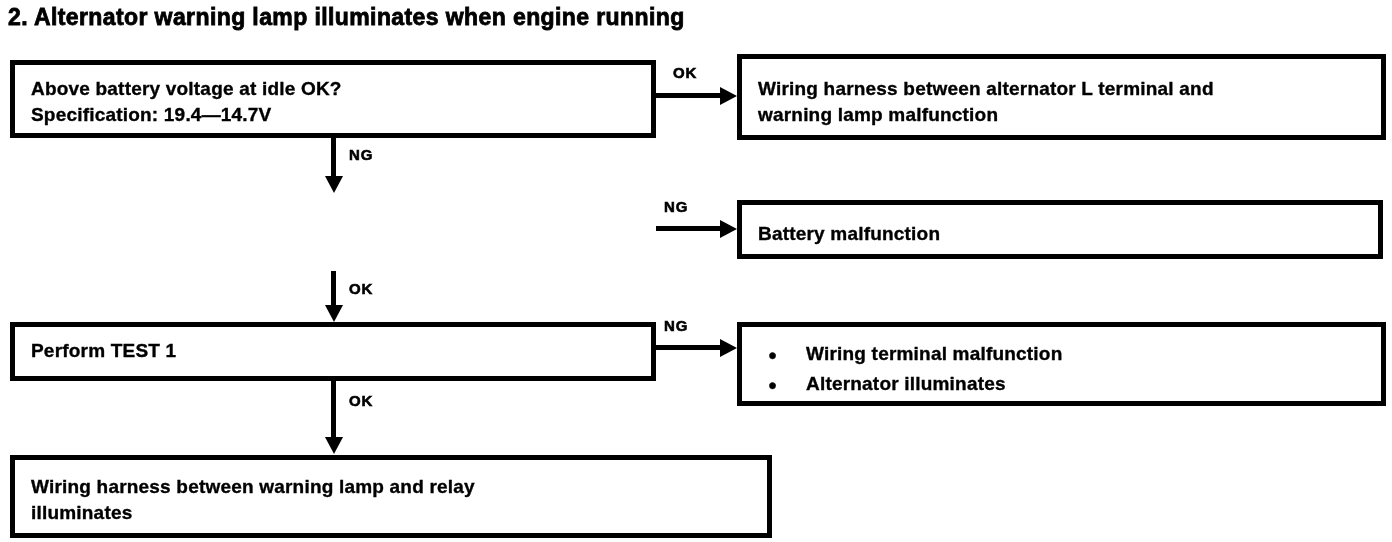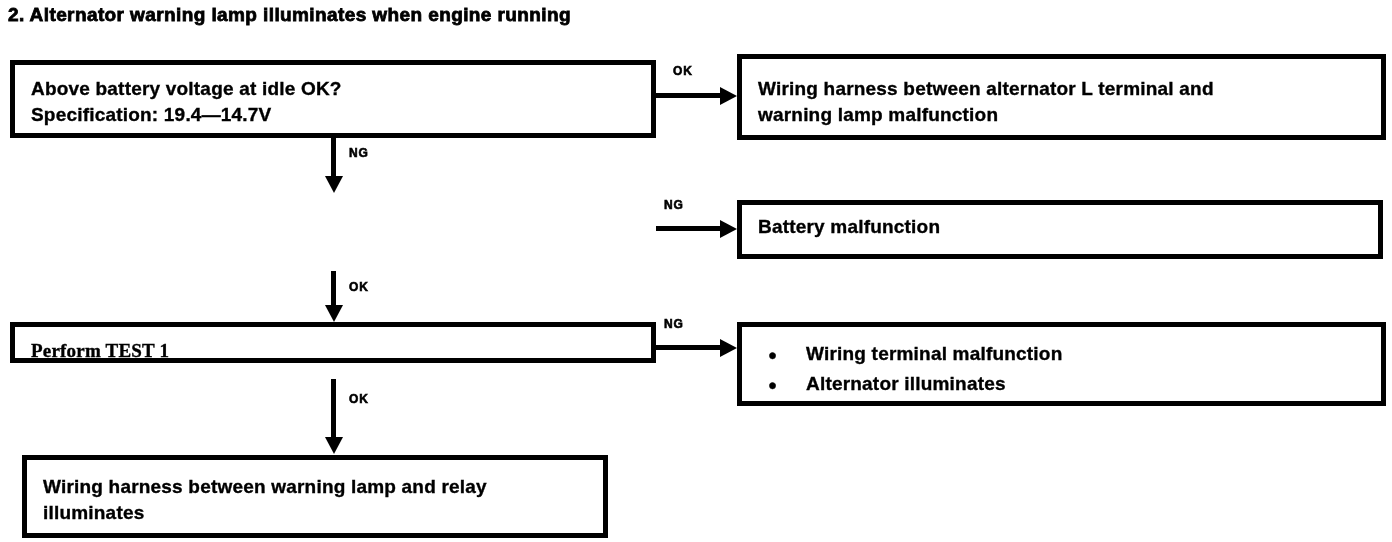--- a/index.html
+++ b/index.html
@@ -13,21 +13,21 @@
     height: 542px;
     background: #ffffff;
     color: #000000;
     font-family: "Liberation Sans", sans-serif;
     overflow: hidden;
   }
   .title {
     position: absolute;
     left: 8px;
     top: 4px;
-    font-size: 19px;
+    font-size: 23px;
     font-weight: bold;
     letter-spacing: 0.4px;
     -webkit-text-stroke: 0.8px #000;
     white-space: nowrap;
   }
   .box {
     position: absolute;
     box-sizing: border-box;
     border: 5px solid #000;
     background: #fff;
@@ -66,21 +66,21 @@
   }
   .arrow-down {
     position: absolute;
     width: 0; height: 0;
     border-top: 17px solid #000;
     border-left: 9px solid transparent;
     border-right: 9px solid transparent;
   }
   .branch-label {
     position: absolute;
-    font-size: 12px;
+    font-size: 15px;
     font-weight: bold;
     letter-spacing: 0.8px;
     -webkit-text-stroke: 0.6px #000;
   }
 </style>
 </head>
 <body>
 
 <div id="page">
 
@@ -98,33 +98,33 @@
 
   <div class="hline" style="left:656px; top:93px; width:66px;"></div>
   <div class="arrow-right" style="left:720px; top:86.5px;"></div>
   <div class="branch-label" style="left:673px; top:64px;">OK</div>
 
   <div class="vline" style="left:331px; top:138px; height:40px;"></div>
   <div class="arrow-down" style="left:324.5px; top:176px;"></div>
   <div class="branch-label" style="left:349px; top:146px;">NG</div>
 
 
-  <div class="box" style="left:737px; top:200px; width:646px; height:59px; padding-top:9px;">
+  <div class="box" style="left:737px; top:200px; width:646px; height:59px; padding-top:16px;">
     <div class="line">Battery malfunction</div>
   </div>
 
   <div class="hline" style="left:656px; top:226px; width:66px;"></div>
   <div class="arrow-right" style="left:720px; top:219.5px;"></div>
   <div class="branch-label" style="left:664px; top:198px;">NG</div>
 
   <div class="vline" style="left:331px; top:271px; height:35px;"></div>
   <div class="arrow-down" style="left:324.5px; top:305px;"></div>
   <div class="branch-label" style="left:349px; top:280px;">OK</div>
 
-  <div class="box" style="left:10px; top:322px; width:646px; height:41px; padding-top:11px;font-family:Liberation Serif, serif;">
+  <div class="box" style="left:10px; top:322px; width:646px; height:59px; padding-top:11px;">
     <div class="line">Perform TEST 1</div>
   </div>
 
   <div class="box" style="left:737px; top:322px; width:649px; height:84px; padding-top:12px; padding-left:20px;">
     <div class="bullet-row">
       <span class="bullet-glyph">●</span>
       <span class="line">Wiring terminal malfunction</span>
     </div>
     <div class="bullet-row">
       <span class="bullet-glyph">●</span>
@@ -133,18 +133,18 @@
   </div>
 
   <div class="hline" style="left:656px; top:345px; width:66px;"></div>
   <div class="arrow-right" style="left:720px; top:338.5px;"></div>
   <div class="branch-label" style="left:664px; top:317px;">NG</div>
 
   <div class="vline" style="left:331px; top:379px; height:59px;"></div>
   <div class="arrow-down" style="left:324.5px; top:437px;"></div>
   <div class="branch-label" style="left:349px; top:392px;">OK</div>
 
-  <div class="box" style="left:22px; top:455px; width:586px; height:83px; padding-top:14px;">
+  <div class="box" style="left:10px; top:455px; width:762px; height:83px; padding-top:14px;">
     <div class="line">Wiring harness between warning lamp and relay</div>
     <div class="line">illuminates</div>
   </div>
 
 </div>
 
 </body></html>

